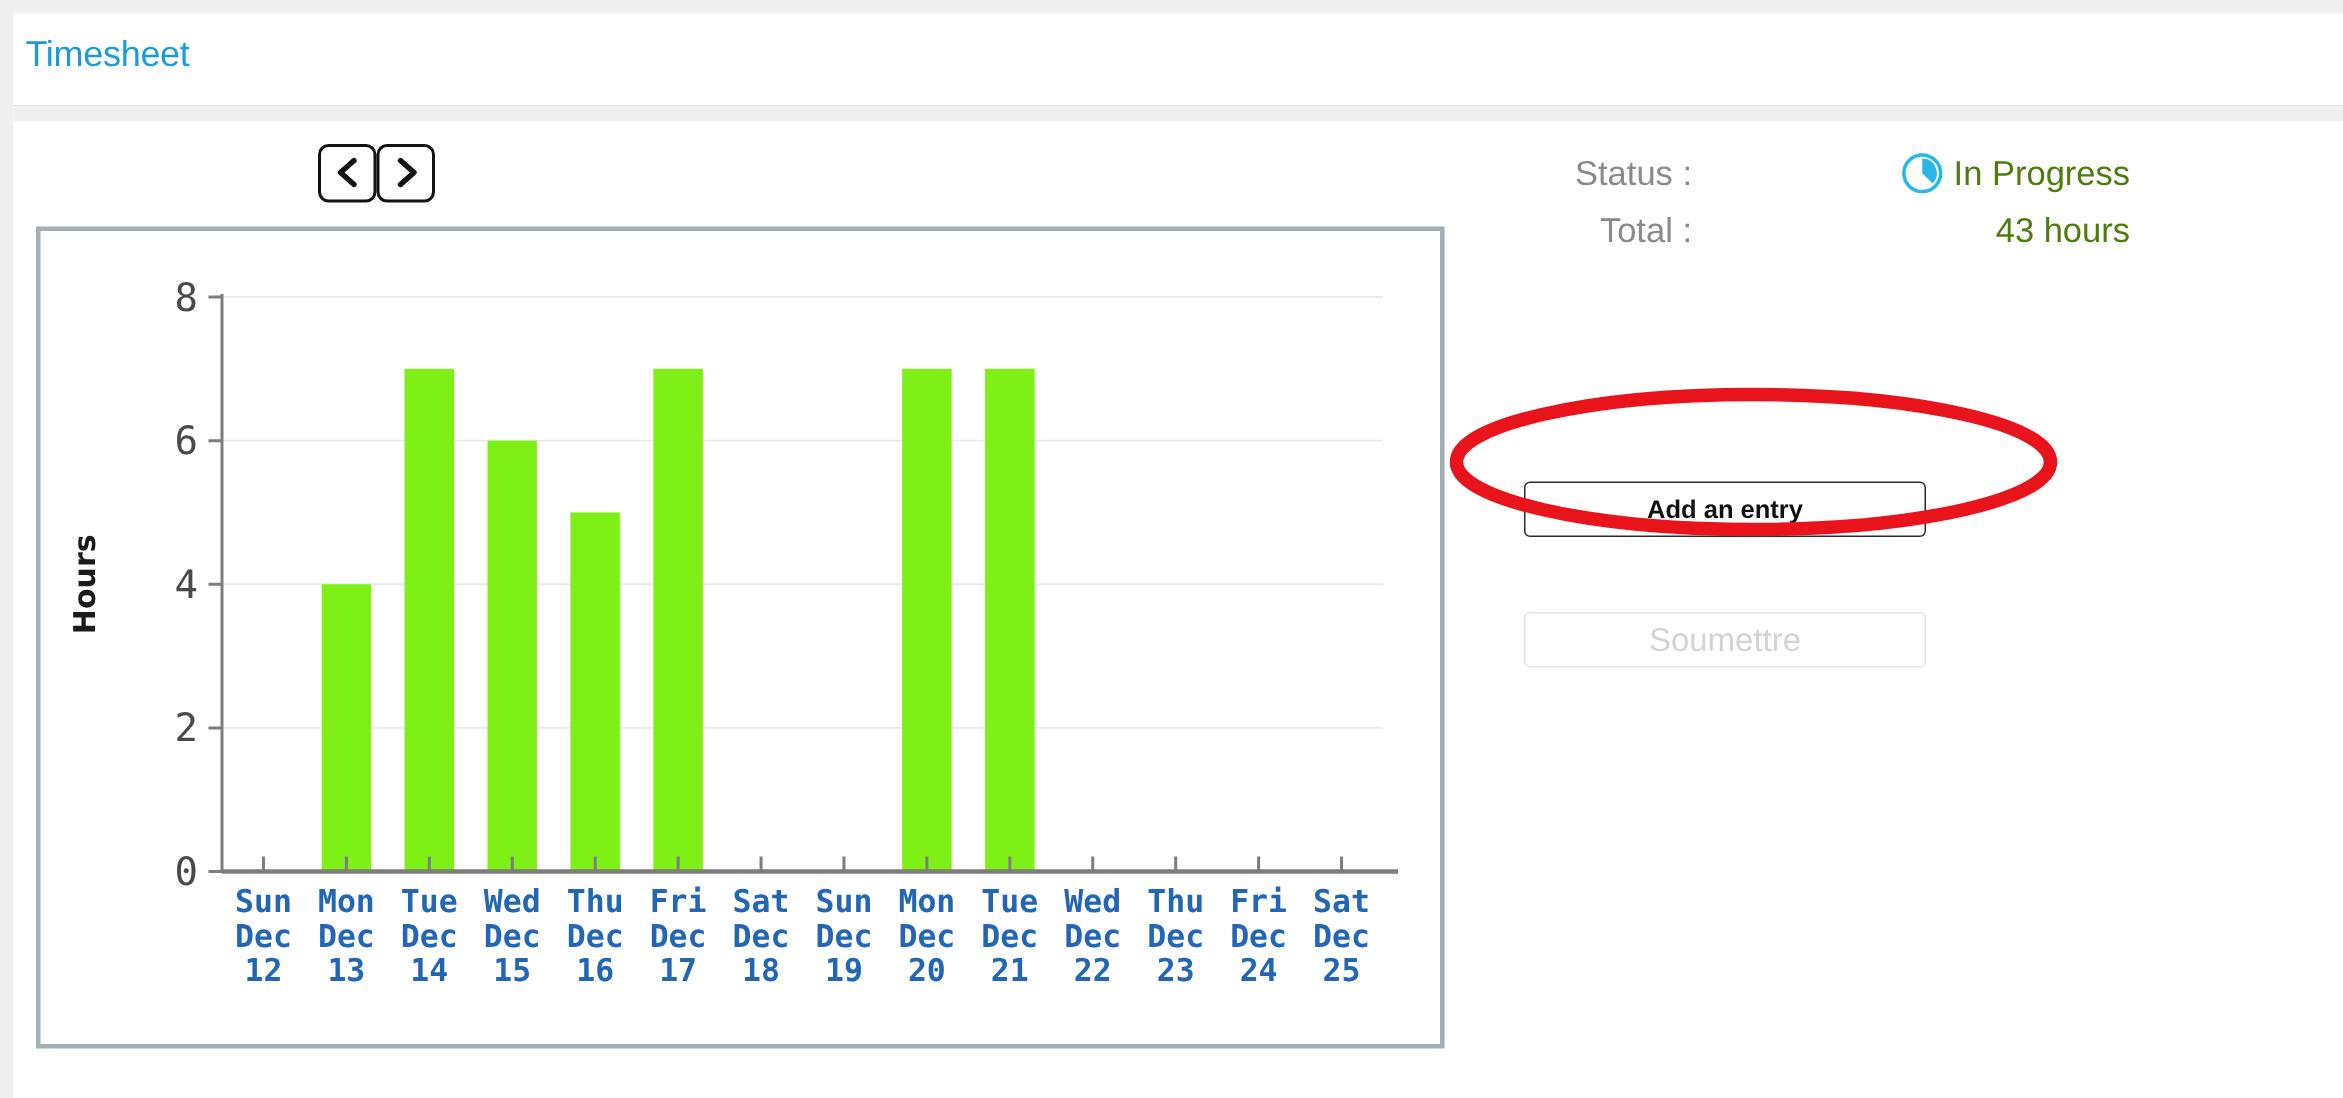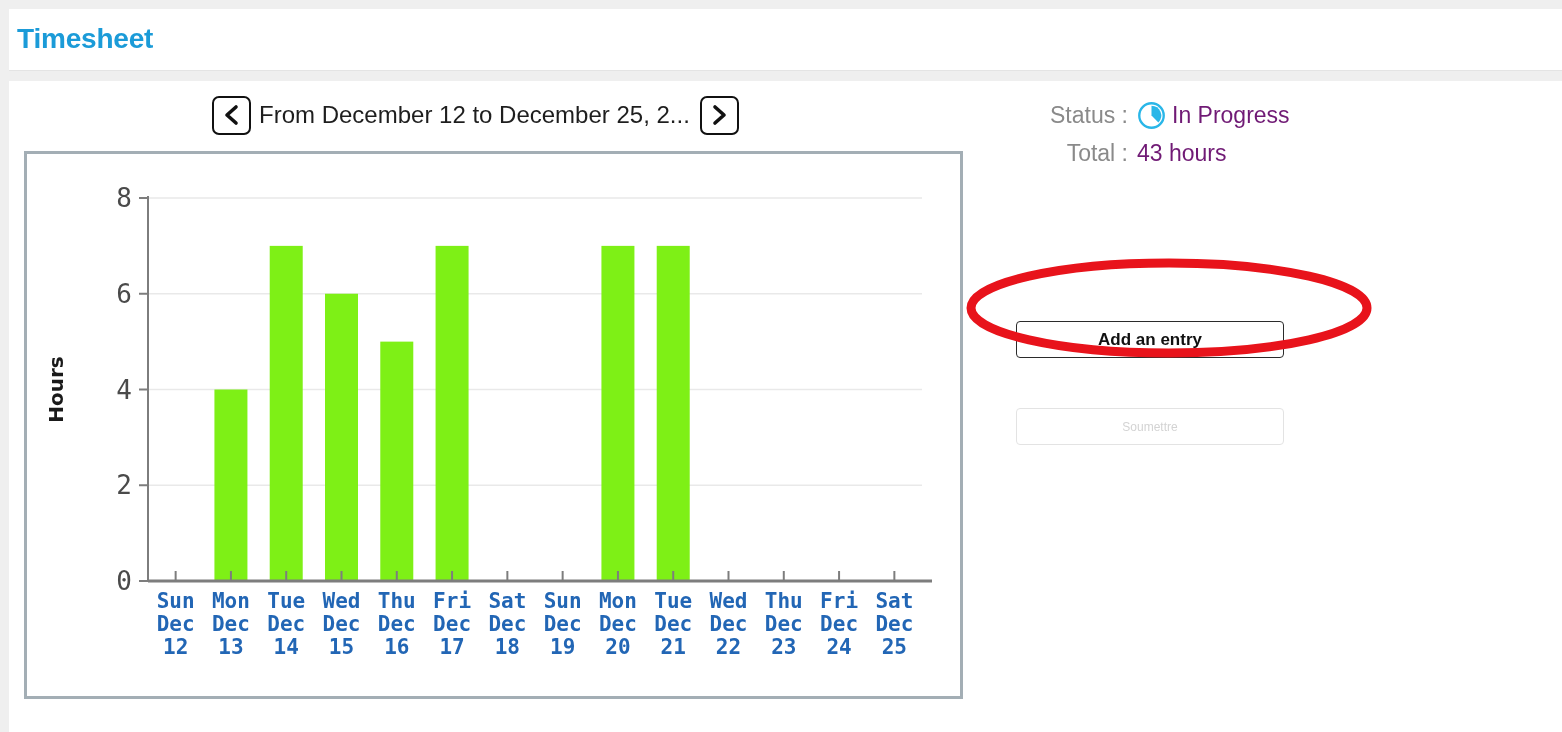--- a/index.html
+++ b/index.html
@@ -34,22 +34,22 @@
     position: absolute;
     left: 9px; top: 9px;
     width: 1553px; height: 62px;
     background: #ffffff;
     border-bottom: 1px solid #e4e4e4;
     box-sizing: border-box;
   }
   #page-title {
     position: absolute;
     left: 8px; top: 14px;
-    font-size: 28px;
-    font-weight: bold;
+    font-size: 24px;
+    font-weight: normal;
     color: #1b9bd8;
     letter-spacing: -0.2px;
   }
 
   
   #header-gap {
     position: absolute;
     left: 9px; top: 71px;
     width: 1553px; height: 10px;
     background: #efefef;
@@ -95,33 +95,34 @@
   
   #status-panel {
     position: absolute;
     left: 1020px; top: 96px;
     width: 400px;
   }
   .status-row {
     display: flex;
     align-items: center;
     height: 38px;
+    justify-content: space-between;
   }
   .status-row.total { }
   .status-key {
     width: 108px;
     text-align: right;
     font-size: 23px;
     color: #8a8a8a;
     padding-right: 9px;
     white-space: nowrap;
   }
   .status-val {
     font-size: 23px;
-    color: #701a75;
+    color: #4d7c0f;
     white-space: nowrap;
     display: flex;
     align-items: center;
   }
   #status-clock-icon {
     width: 29px; height: 29px;
     margin-right: 6px;
     flex: 0 0 auto;
   }
 
@@ -142,21 +143,21 @@
     margin-top: 32px;
   }
   #btn-submit {
     position: absolute;
     left: 1016px; top: 408px;
     width: 268px; height: 37px;
     background: #fff;
     border: 1px solid #e3e3e3;
     border-radius: 4px;
     font-family: "Liberation Sans", sans-serif;
-    font-size: 12px;
+    font-size: 22px;
     color: #d3d3d3;
     box-sizing: border-box;
     cursor: default;
   }
 
   
   #annotation-ellipse {
     position: absolute;
     left: 966px; top: 258px;
     width: 406px; height: 100px;
@@ -197,21 +198,20 @@
 <div id="content"></div>
 
 <div id="period-nav">
   <button class="nav-arrow">
     <span>
       <svg width="20" height="22" viewBox="0 0 20 22" aria-hidden="true">
         <polyline points="14,3 5,11 14,19" fill="none" stroke="#111" stroke-width="3.6" stroke-linecap="round" stroke-linejoin="round"></polyline>
       </svg>
     </span>
   </button>
-  <div id="period-label">From December 12 to December 25, 2...</div>
   <button class="nav-arrow">
     <span>
       <svg width="20" height="22" viewBox="0 0 20 22" aria-hidden="true">
         <polyline points="6,3 15,11 6,19" fill="none" stroke="#111" stroke-width="3.6" stroke-linecap="round" stroke-linejoin="round"></polyline>
       </svg>
     </span>
   </button>
 </div>
 
 <div id="status-panel">

